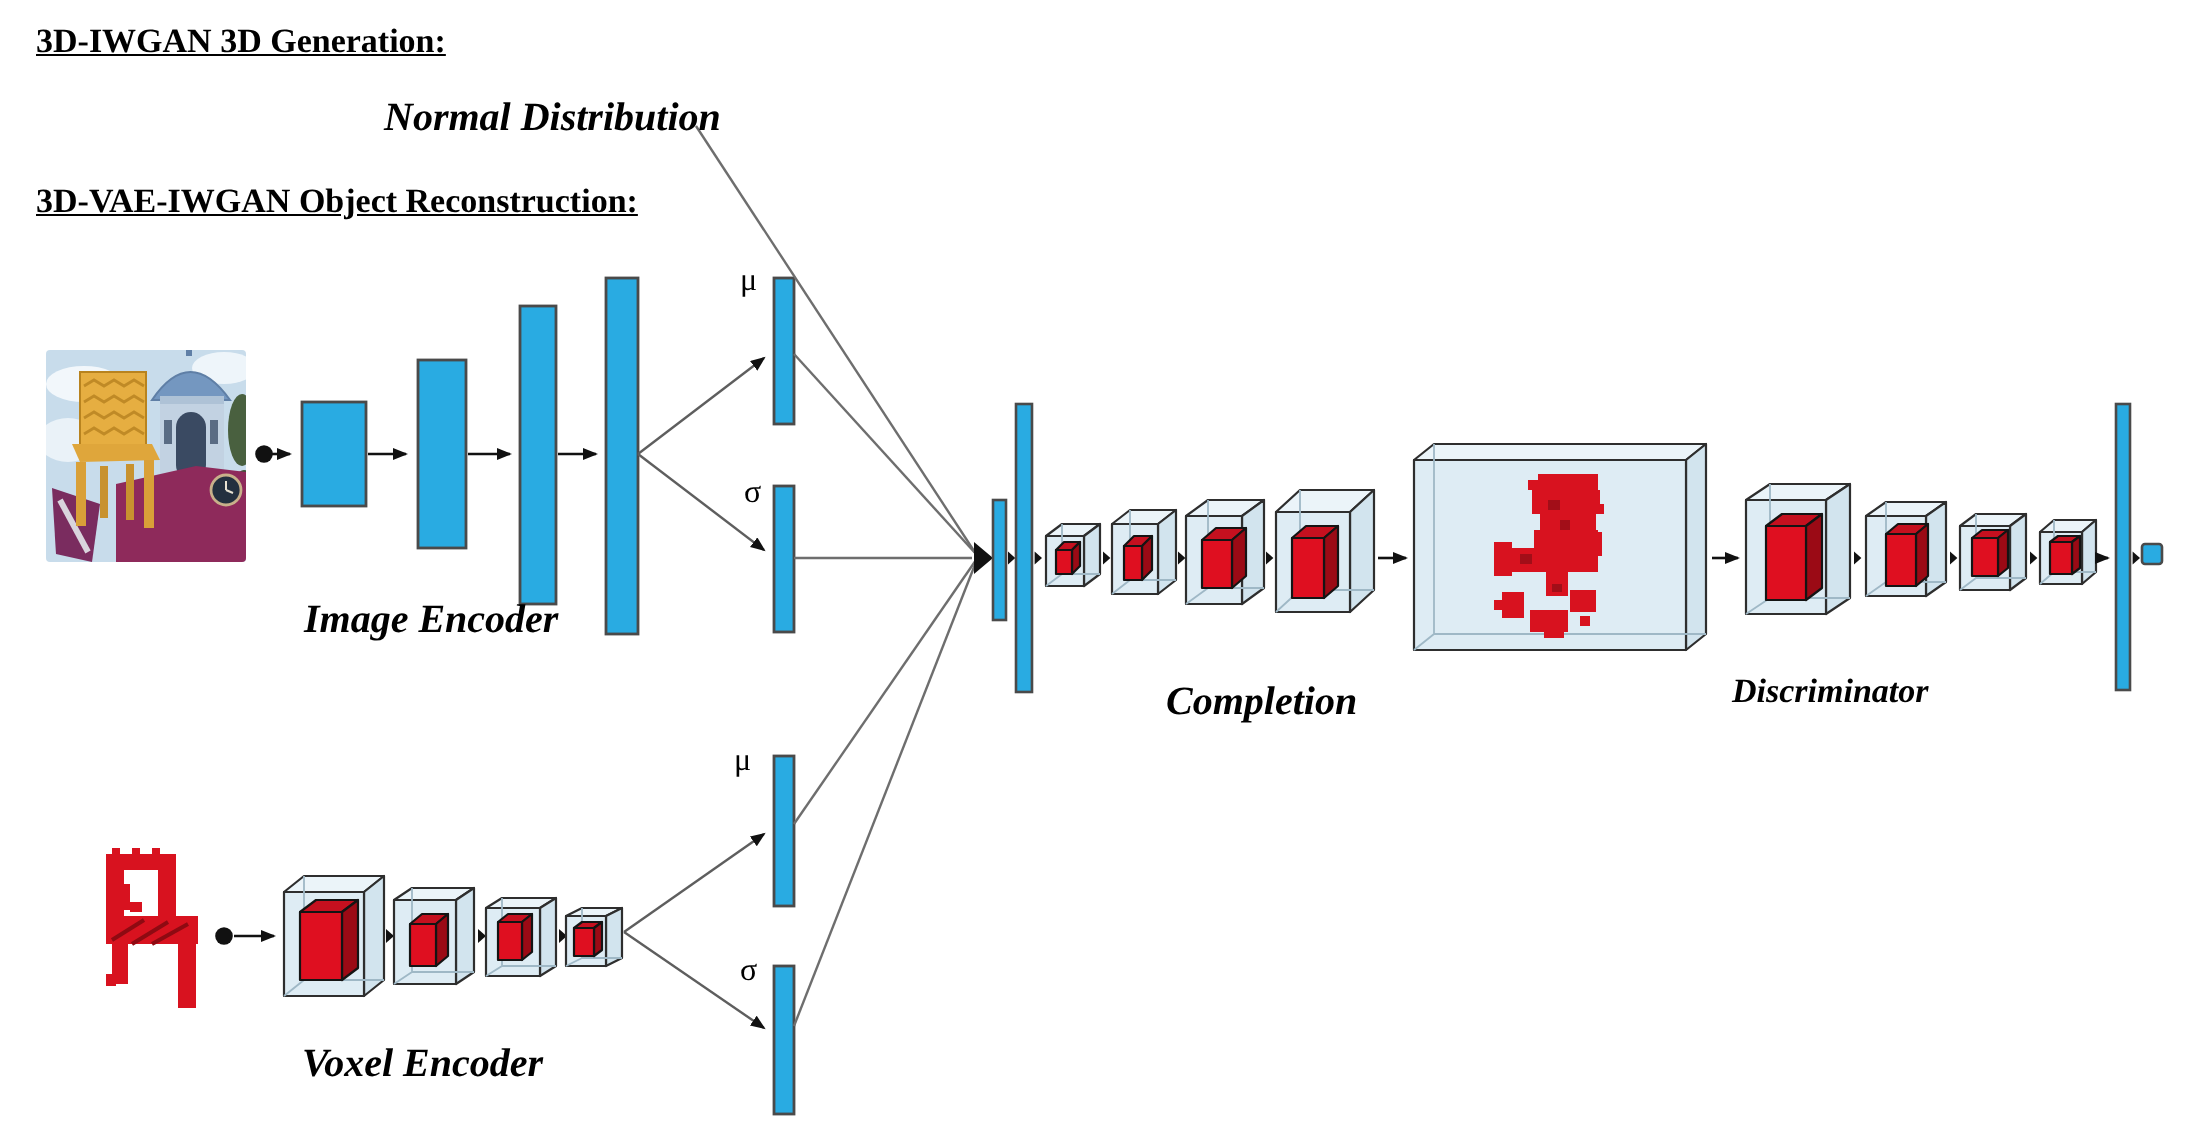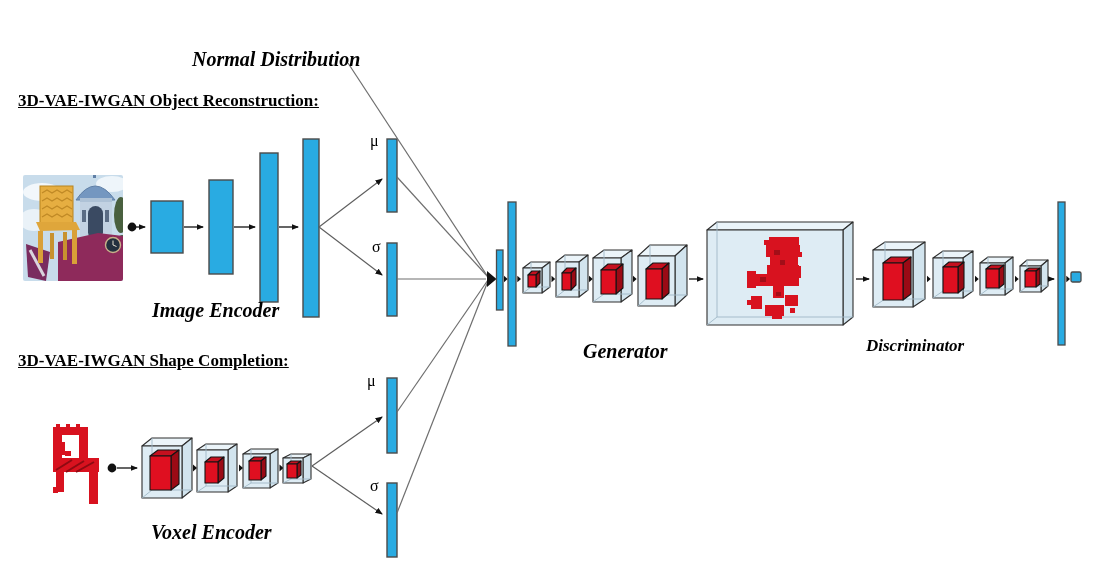--- a/index.html
+++ b/index.html
@@ -329,27 +329,27 @@
     <polygon stroke="none" points="927,275.8 930.7,279 927,282.2"></polygon>
     <polygon stroke="none" points="975,275.8 978.7,279 975,282.2"></polygon>
     <polygon stroke="none" points="1015,275.8 1018.7,279 1015,282.2"></polygon>
     <line x1="1049" y1="279" x2="1054" y2="279" marker-end="url(#ah)"></line>
     <polygon stroke="none" points="1066.3,275.8 1070,279 1066.3,282.2"></polygon>
   </g>
   <rect x="1058" y="202" width="7" height="143" fill="#29ABE2" stroke="#4A4A4A" stroke-width="1.3"></rect>
   <rect x="1071" y="272" width="10" height="10" rx="1.5" fill="#29ABE2" stroke="#4A4A4A" stroke-width="1.3"></rect>
 </svg>
 
+<div class="lbl heading" style="left:18px;top:12px">3D-IWGAN 3D Generation:</div>
 <div class="lbl heading" style="left:18px;top:92px">3D-VAE-IWGAN Object Reconstruction:</div>
-<div class="lbl heading" style="left:18px;top:352px">3D-VAE-IWGAN Shape Completion:</div>
 
 <div class="lbl annot" style="left:192px;top:48px">Normal Distribution</div>
 <div class="lbl annot" style="left:152px;top:299px">Image Encoder</div>
 <div class="lbl annot" style="left:151px;top:521px">Voxel Encoder</div>
-<div class="lbl annot" style="left:583px;top:340px">Generator</div>
+<div class="lbl annot" style="left:583px;top:340px">Completion</div>
 <div class="lbl annot-lg" style="left:866px;top:337px">Discriminator</div>
 
 <div class="lbl greek" style="left:370px;top:132px">μ</div>
 <div class="lbl greek" style="left:372px;top:238px">σ</div>
 <div class="lbl greek" style="left:367px;top:372px">μ</div>
 <div class="lbl greek" style="left:370px;top:477px">σ</div>
 
 </div>
 
 </body></html>

